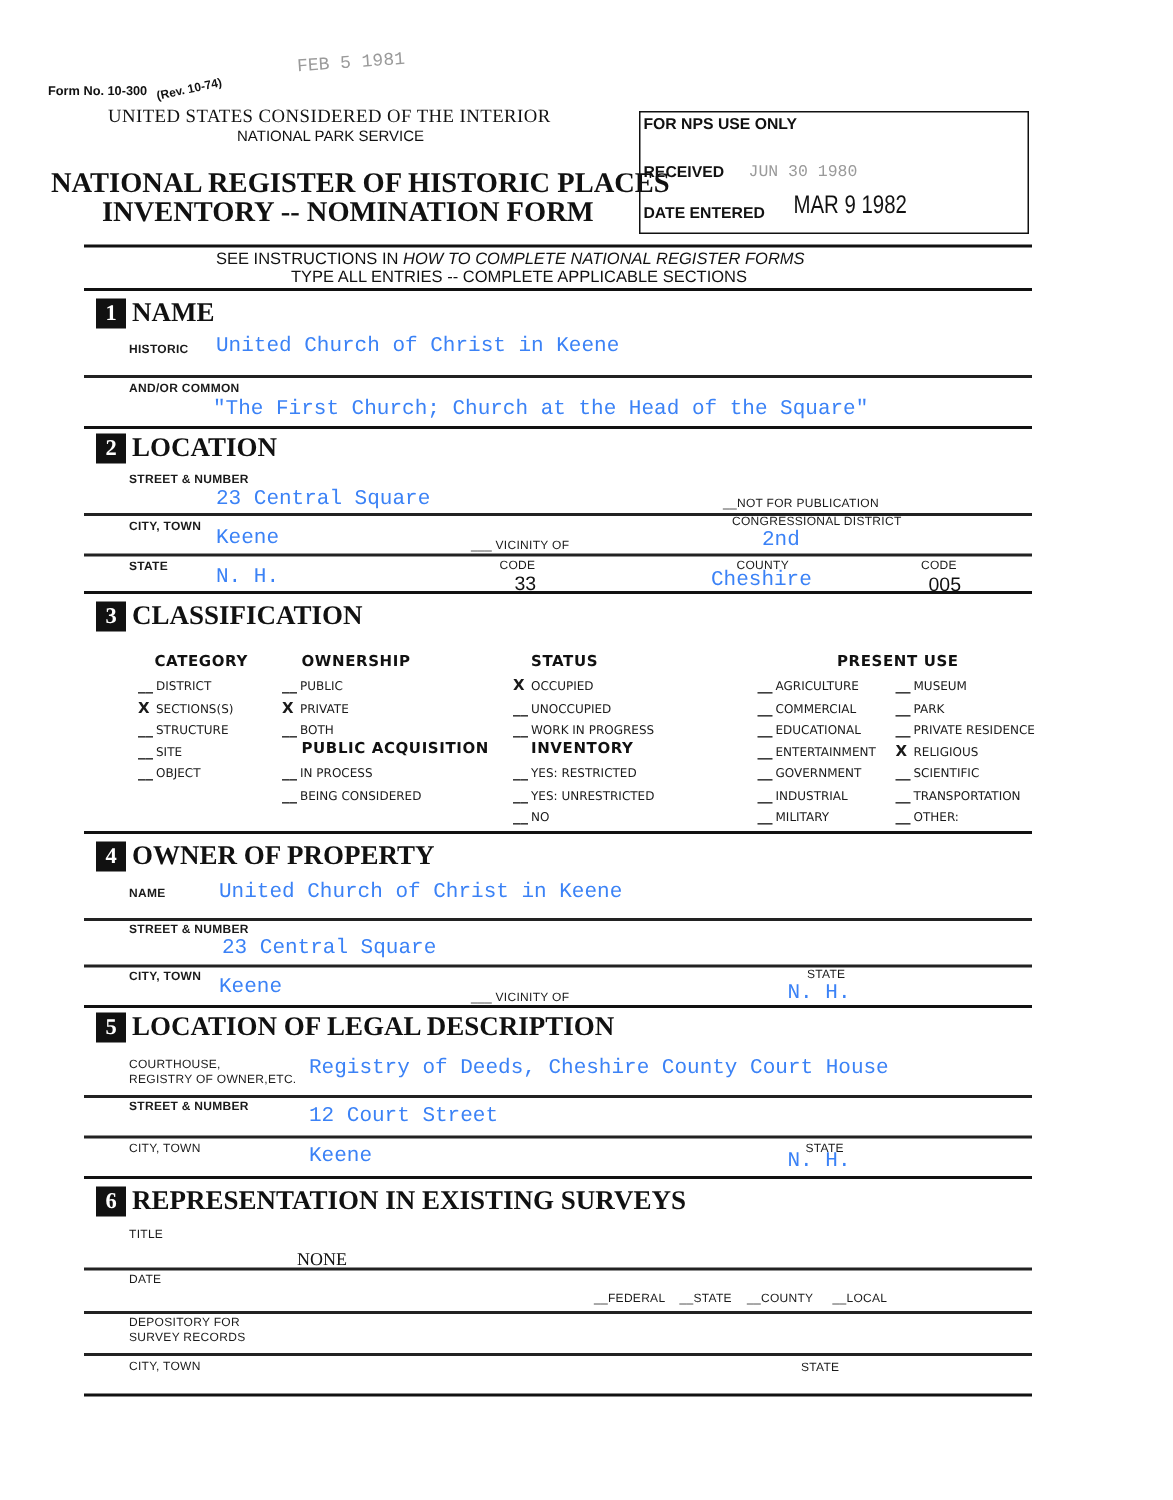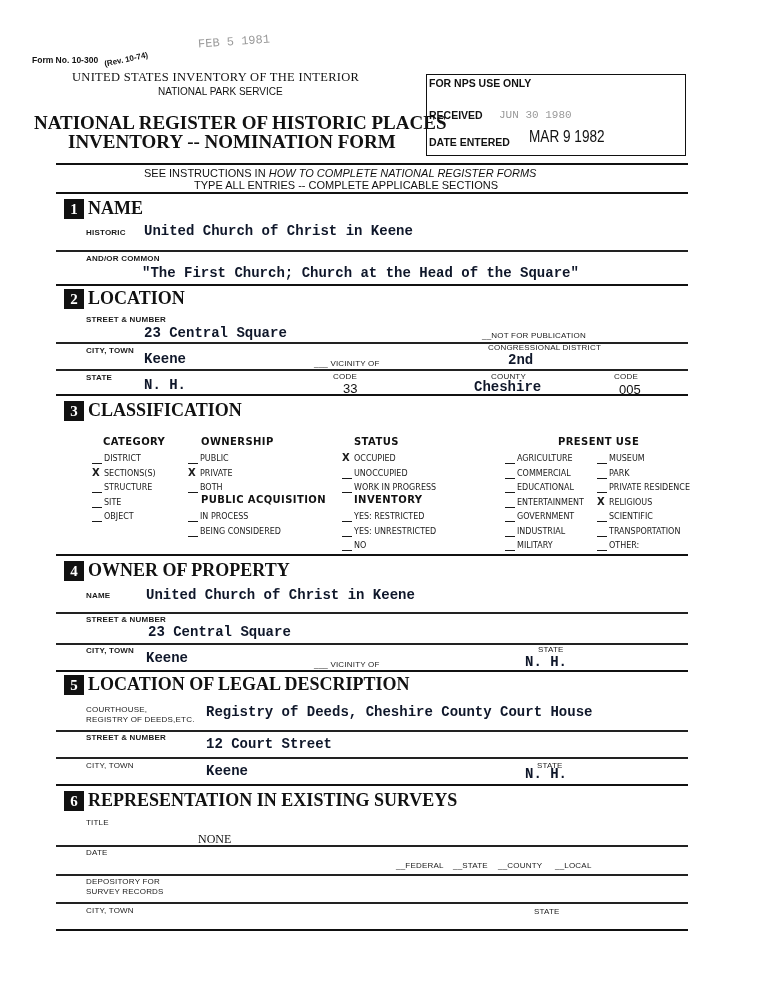--- a/index.html
+++ b/index.html
@@ -1,37 +1,37 @@
 <!DOCTYPE html>
 <html><head>
 <meta charset="utf-8">
 <style>
   html, body { margin: 0; padding: 0; background: #ffffff; }
   body { width: 782px; height: 1000px; position: relative; overflow: hidden; color: #111; font-family: "Liberation Sans", sans-serif; }
   .abs { position: absolute; }
   .sans-small { font-family: "Liberation Sans", sans-serif; font-size: 8px; font-weight: bold; letter-spacing: 0.2px; color: #1a1a1a; }
   .serif { font-family: "Liberation Serif", serif; }
-  .mono { font-family: "Liberation Mono", monospace; font-size: 14px; color: #0f172a; font-weight: bold; }
+  .mono { font-family: "Liberation Mono", monospace; font-size: 14px; color: #3b82f6; }
   .rule { position: absolute; height: 2px; background: #111; }
   .rule.thin { height: 1.5px; background: #222; }
   .sec-head { position: absolute; display: flex; align-items: center; font-family: "Liberation Serif", serif; font-weight: bold; font-size: 18px; color: #111; }
   .sec-num { display: inline-block; width: 20px; height: 20px; background: #111; color: #fff; font-family: "Liberation Serif", serif; font-size: 15px; line-height: 20px; text-align: center; margin-right: 4px; }
   .cls-head { position: absolute; font-family: "DejaVu Sans", sans-serif; font-weight: bold; font-size: 10px; letter-spacing: 0.4px; color: #111; }
   .cls-item { position: absolute; font-family: "DejaVu Sans", sans-serif; font-size: 8px; color: #1a1a1a; white-space: nowrap; }
   .cls-item .mark { display: inline-block; width: 12px; font-weight: bold; font-size: 10px; }
   .stamp { color: #9a9a9a; font-family: "Liberation Mono", monospace; }
 </style>
 </head>
 <body>
 
 <div class="abs" style="left:32px; top:55px; font-size:8.5px; font-weight:bold;">Form No. 10-300</div>
 <div class="abs" style="left:104px; top:55px; font-size:8px; font-weight:bold; transform:rotate(-12deg);">(Rev. 10-74)</div>
 <div class="abs stamp" style="left:198px; top:35px; font-size:12px; transform:rotate(-4deg);">FEB 5 1981</div>
 
-<div class="abs serif" style="left:72px; top:70px; font-size:12.5px; letter-spacing:0.3px;">UNITED STATES INVENTORY OF THE INTERIOR</div>
+<div class="abs serif" style="left:72px; top:70px; font-size:12.5px; letter-spacing:0.3px;">UNITED STATES CONSIDERED OF THE INTERIOR</div>
 <div class="abs" style="left:158px; top:86px; font-size:10px;">NATIONAL PARK SERVICE</div>
 
 <div class="abs serif" style="left:34px; top:112px; font-size:19px; font-weight:bold;">NATIONAL REGISTER OF HISTORIC PLACES</div>
 <div class="abs serif" style="left:68px; top:131px; font-size:19px; font-weight:bold;">INVENTORY -- NOMINATION FORM</div>
 
 <div class="abs" style="left:426px; top:74px; width:258px; height:80px; border:1.5px solid #111;">
   <div class="abs" style="left:2px; top:2px; font-size:10.5px; font-weight:bold;">FOR NPS USE ONLY</div>
   <div class="abs" style="left:2px; top:34px; font-size:10.5px; font-weight:bold;">RECEIVED</div>
   <div class="abs stamp" style="left:72px; top:34px; font-size:11px;">JUN 30 1980</div>
   <div class="abs" style="left:2px; top:61px; font-size:10.5px; font-weight:bold;">DATE ENTERED</div>
@@ -146,21 +146,21 @@
 </div>
 <div class="abs sans-small" style="left:538px; top:645px; font-weight:normal;">STATE</div>
 <div class="abs mono" style="left:525px; top:654px;">N. H.</div>
 <div class="rule" style="left:56px; top:670px; width:632px;"></div>
 
 <div class="sec-head" style="left:64px; top:674px;">
   <span class="sec-num">5</span>
   <span>LOCATION OF LEGAL DESCRIPTION</span>
 </div>
 <div class="abs sans-small" style="left:86px; top:705px; font-weight:normal;">COURTHOUSE,</div>
-<div class="abs sans-small" style="left:86px; top:715px; font-weight:normal;">REGISTRY OF DEEDS,ETC.</div>
+<div class="abs sans-small" style="left:86px; top:715px; font-weight:normal;">REGISTRY OF OWNER,ETC.</div>
 <div class="abs mono" style="left:206px; top:704px;">Registry of Deeds, Cheshire County Court House</div>
 <div class="rule thin" style="left:56px; top:730px; width:632px;"></div>
 <div class="abs sans-small" style="left:86px; top:733px;">STREET &amp; NUMBER</div>
 <div class="abs mono" style="left:206px; top:736px;">12 Court Street</div>
 <div class="rule thin" style="left:56px; top:757px; width:632px;"></div>
 <div class="abs sans-small" style="left:86px; top:761px; font-weight:normal;">CITY, TOWN</div>
 <div class="abs mono" style="left:206px; top:763px;">Keene</div>
 <div class="abs sans-small" style="left:537px; top:761px; font-weight:normal;">STATE</div>
 <div class="abs mono" style="left:525px; top:766px;">N. H.</div>
 <div class="rule" style="left:56px; top:784px; width:632px;"></div>

